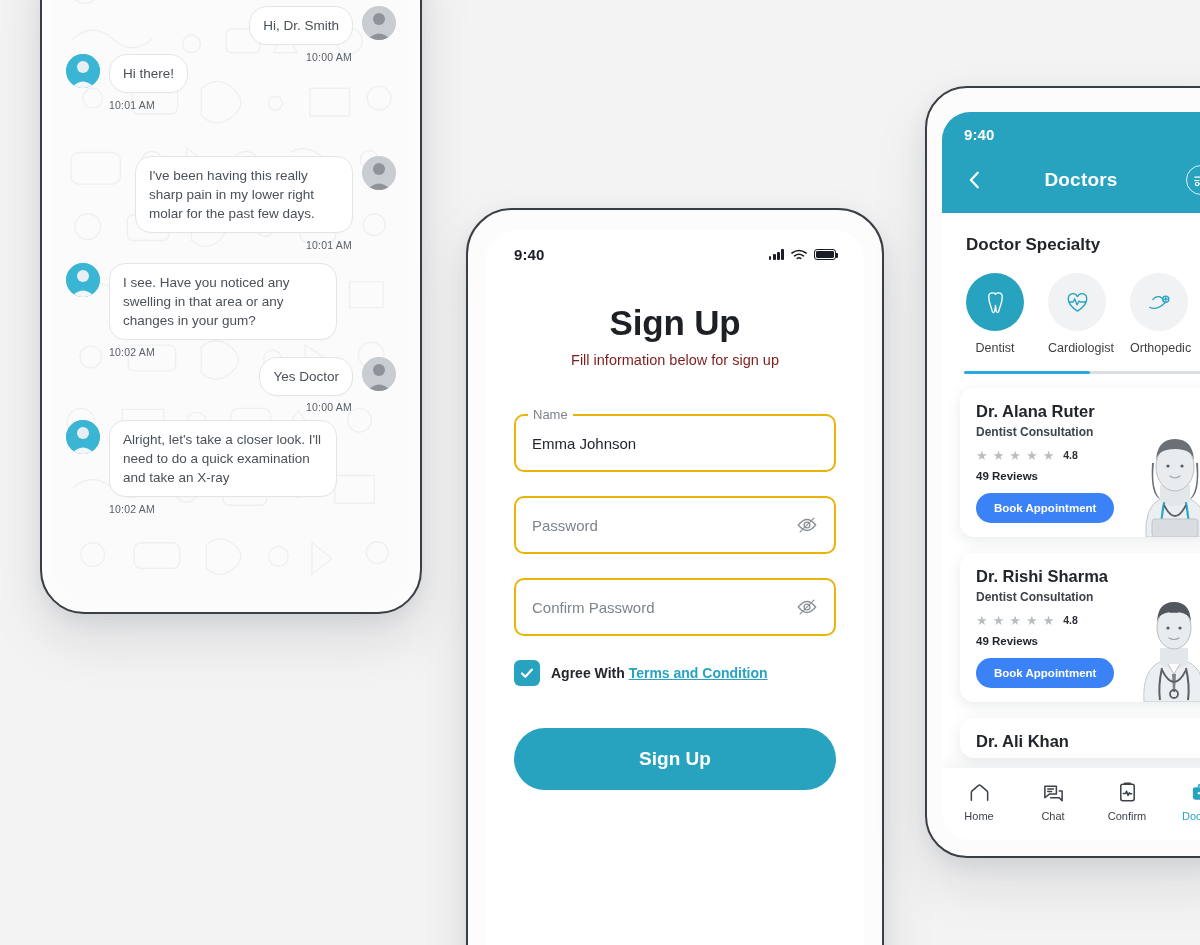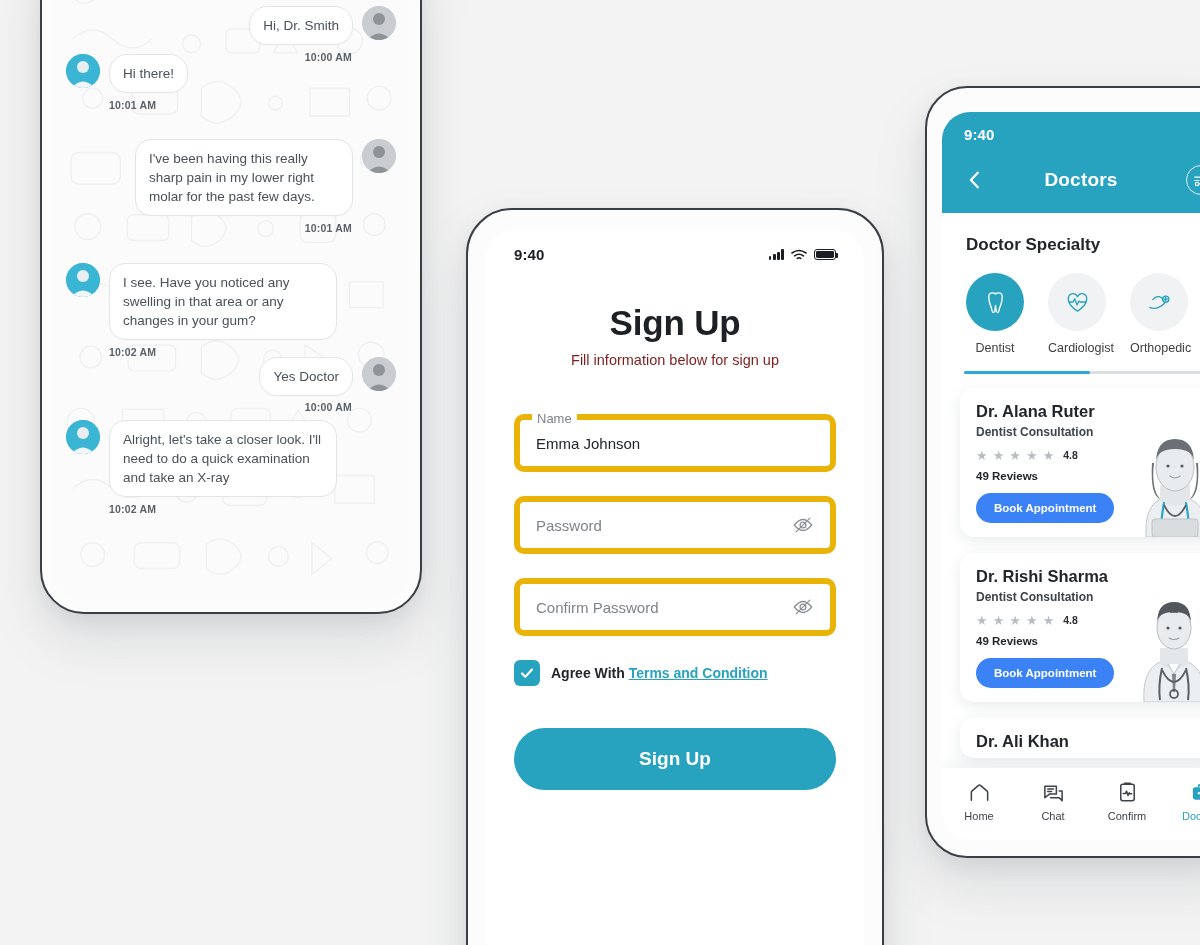--- a/index.html
+++ b/index.html
@@ -39,21 +39,21 @@
   .doodle-bg svg { position:absolute; inset:0; width:100%; height:100%; opacity:.55; }
 
   .chat-scroll { position: absolute; inset: 0; padding: 0 14px; }
   .msg-row { display: flex; align-items: flex-start; gap: 9px; position: relative; }
   .msg-row.out { justify-content: flex-end; }
   .bubble {
     background:#ffffff; border:1px solid #e2e6e8; border-radius: 16px;
     padding: 9px 13px; font-size: 13.5px; line-height: 1.42; color:#4a5158;
     max-width: 218px; box-shadow: 0 1px 2px rgba(0,0,0,.02);
   }
-  .ts { font-size: 10.5px; color:#5a6168; font-weight:700; letter-spacing:.2px; }
+  .ts { font-size: 10.5px; color:#5a6168; font-weight:400; letter-spacing:.2px; }
   .ts.right { text-align: right; }
   .av { width: 34px; height: 34px; border-radius: 50%; flex: 0 0 34px; overflow: hidden; position: relative; }
   .av.doc { background: #3ab6d4; }
   .av.pat { background: #cfd3d6; }
   .av svg { position: absolute; inset: 0; width: 100%; height: 100%; }
 
   .composer {
     position: absolute; left: 42px; right: 24px; bottom: 54px; height: 50px;
     background: #fff; border-radius: 26px; display: flex; align-items: center;
     padding: 0 4px 0 16px; box-shadow: 0 8px 20px rgba(120,128,138,.14);
@@ -67,21 +67,21 @@
   
   #phone-signup { left: 466px; top: 208px; width: 418px; height: 800px; border-radius: 46px; }
   #screen-signup { left: 18px; top: 20px; right: 18px; bottom: 0; border-radius: 30px 30px 0 0; }
   #screen-signup .statusbar { padding: 16px 28px 0 28px; color: #1a1d21; }
 
   .su-title { text-align:center; font-size: 35px; font-weight: 700; color:#1d2126; margin-top: 40px; letter-spacing: -0.2px;}
   .su-sub { text-align:center; font-size: 14.5px; color:#7f1d1d; margin-top: 9px; }
 
   .form { padding: 0 28px; margin-top: 46px; }
   .field {
-    position: relative; height: 58px; border: 6px solid #eab308; border-radius: 10px;
+    position: relative; height: 58px; border: 2px solid #eab308; border-radius: 10px;
     display: flex; align-items: center; padding: 0 16px; margin-bottom: 24px; background: #fff;
   }
   .field .legend {
     position: absolute; top: -9px; left: 12px; background: #fff; padding: 0 5px;
     font-size: 13px; color:#7d848a;
   }
   .field .val { font-size: 15px; color:#22262b; }
   .field .ph { font-size: 15px; color:#7d848a; }
   .eye { margin-left:auto; width:22px; height:22px; color:#8a9096; }
 
@@ -241,21 +241,21 @@
                   <circle cx="17" cy="17" r="17" fill="#3ab6d4"></circle>
                   <circle cx="17" cy="13" r="6" fill="#e8eef1"></circle>
                   <path d="M5 34 q12 -13 24 0 z" fill="#f2f6f8"></path>
                 </svg>
             </div>
             <div class="bubble" style="border-radius:18px;">Hi there!</div>
           </div>
           <div class="ts" style="margin-top:6px; padding-left:43px;">10:01 AM</div>
         </div>
 
-        <div style="position:absolute; left:14px; right:14px; top:189px;">
+        <div style="position:absolute; left:14px; right:14px; top:206px;">
           <div class="msg-row out">
             <div class="bubble">I've been having this really sharp pain in my lower right molar for the past few days.</div>
             <div class="av pat">
               <svg viewBox="0 0 34 34">
                   <circle cx="17" cy="17" r="17" fill="#c9cdd1"></circle>
                   <circle cx="17" cy="13" r="6" fill="#8e9399"></circle>
                   <path d="M5 34 q12 -13 24 0 z" fill="#8e9399"></path>
                 </svg>
             </div>
           </div>

